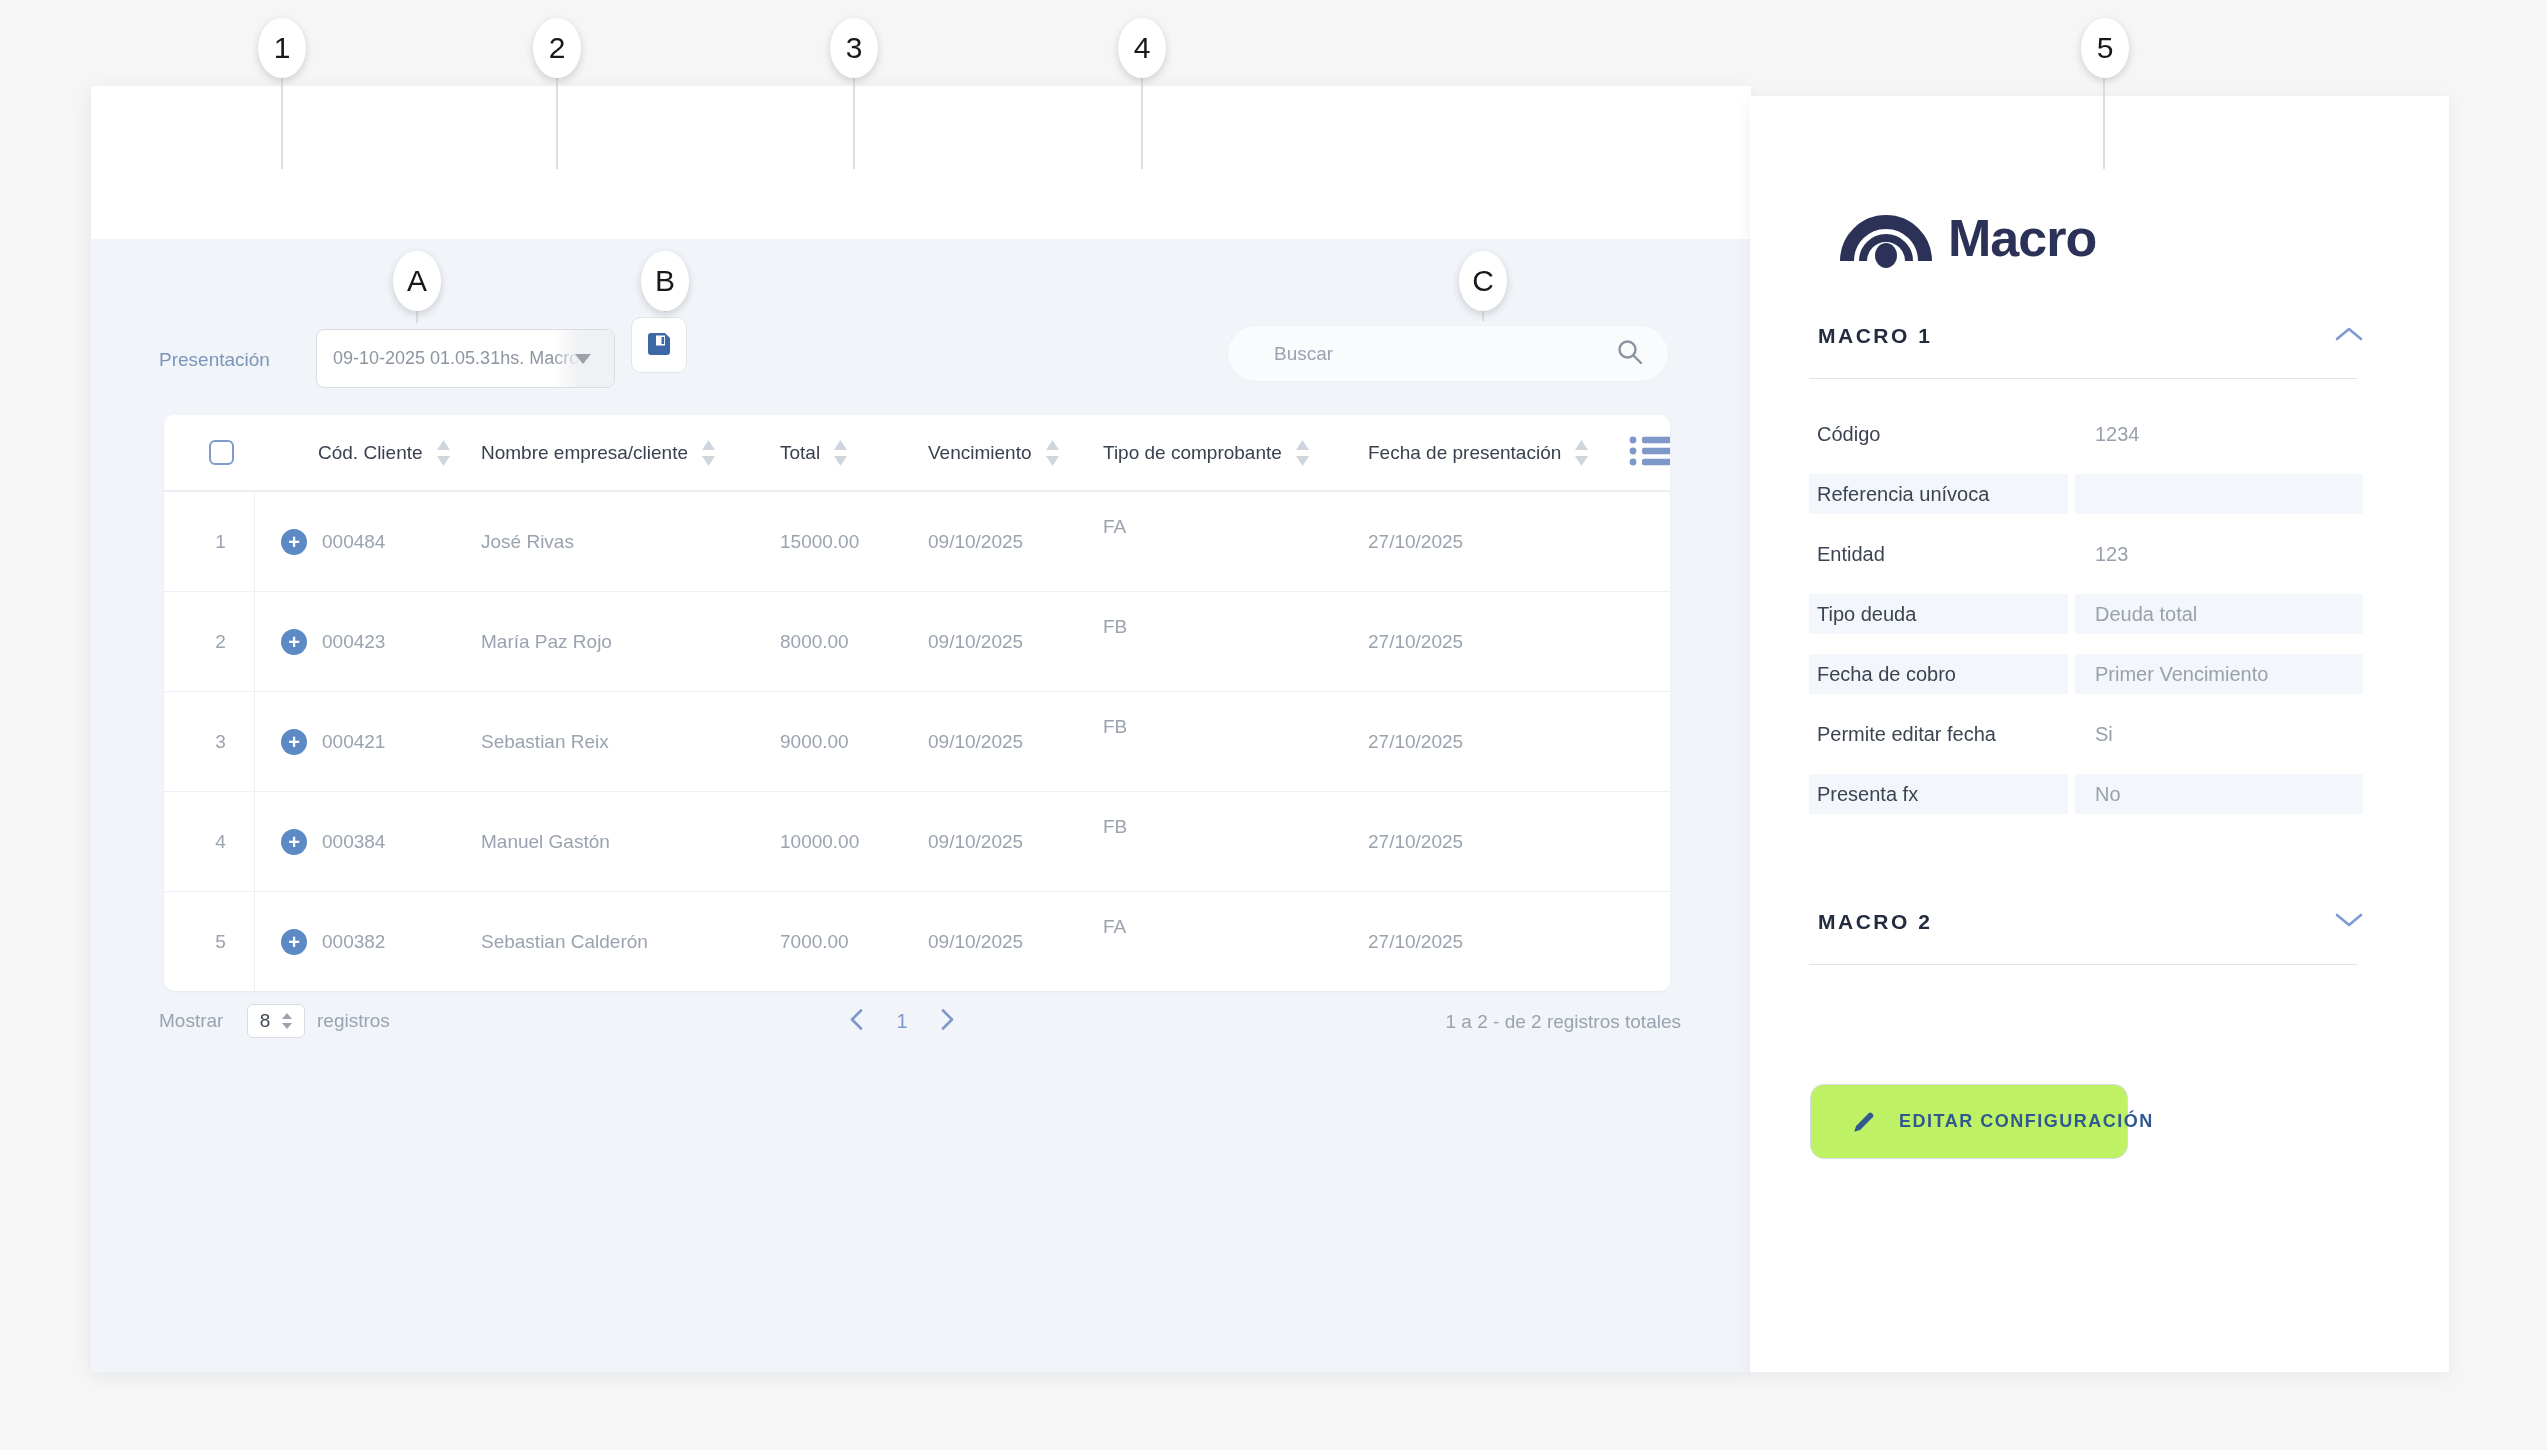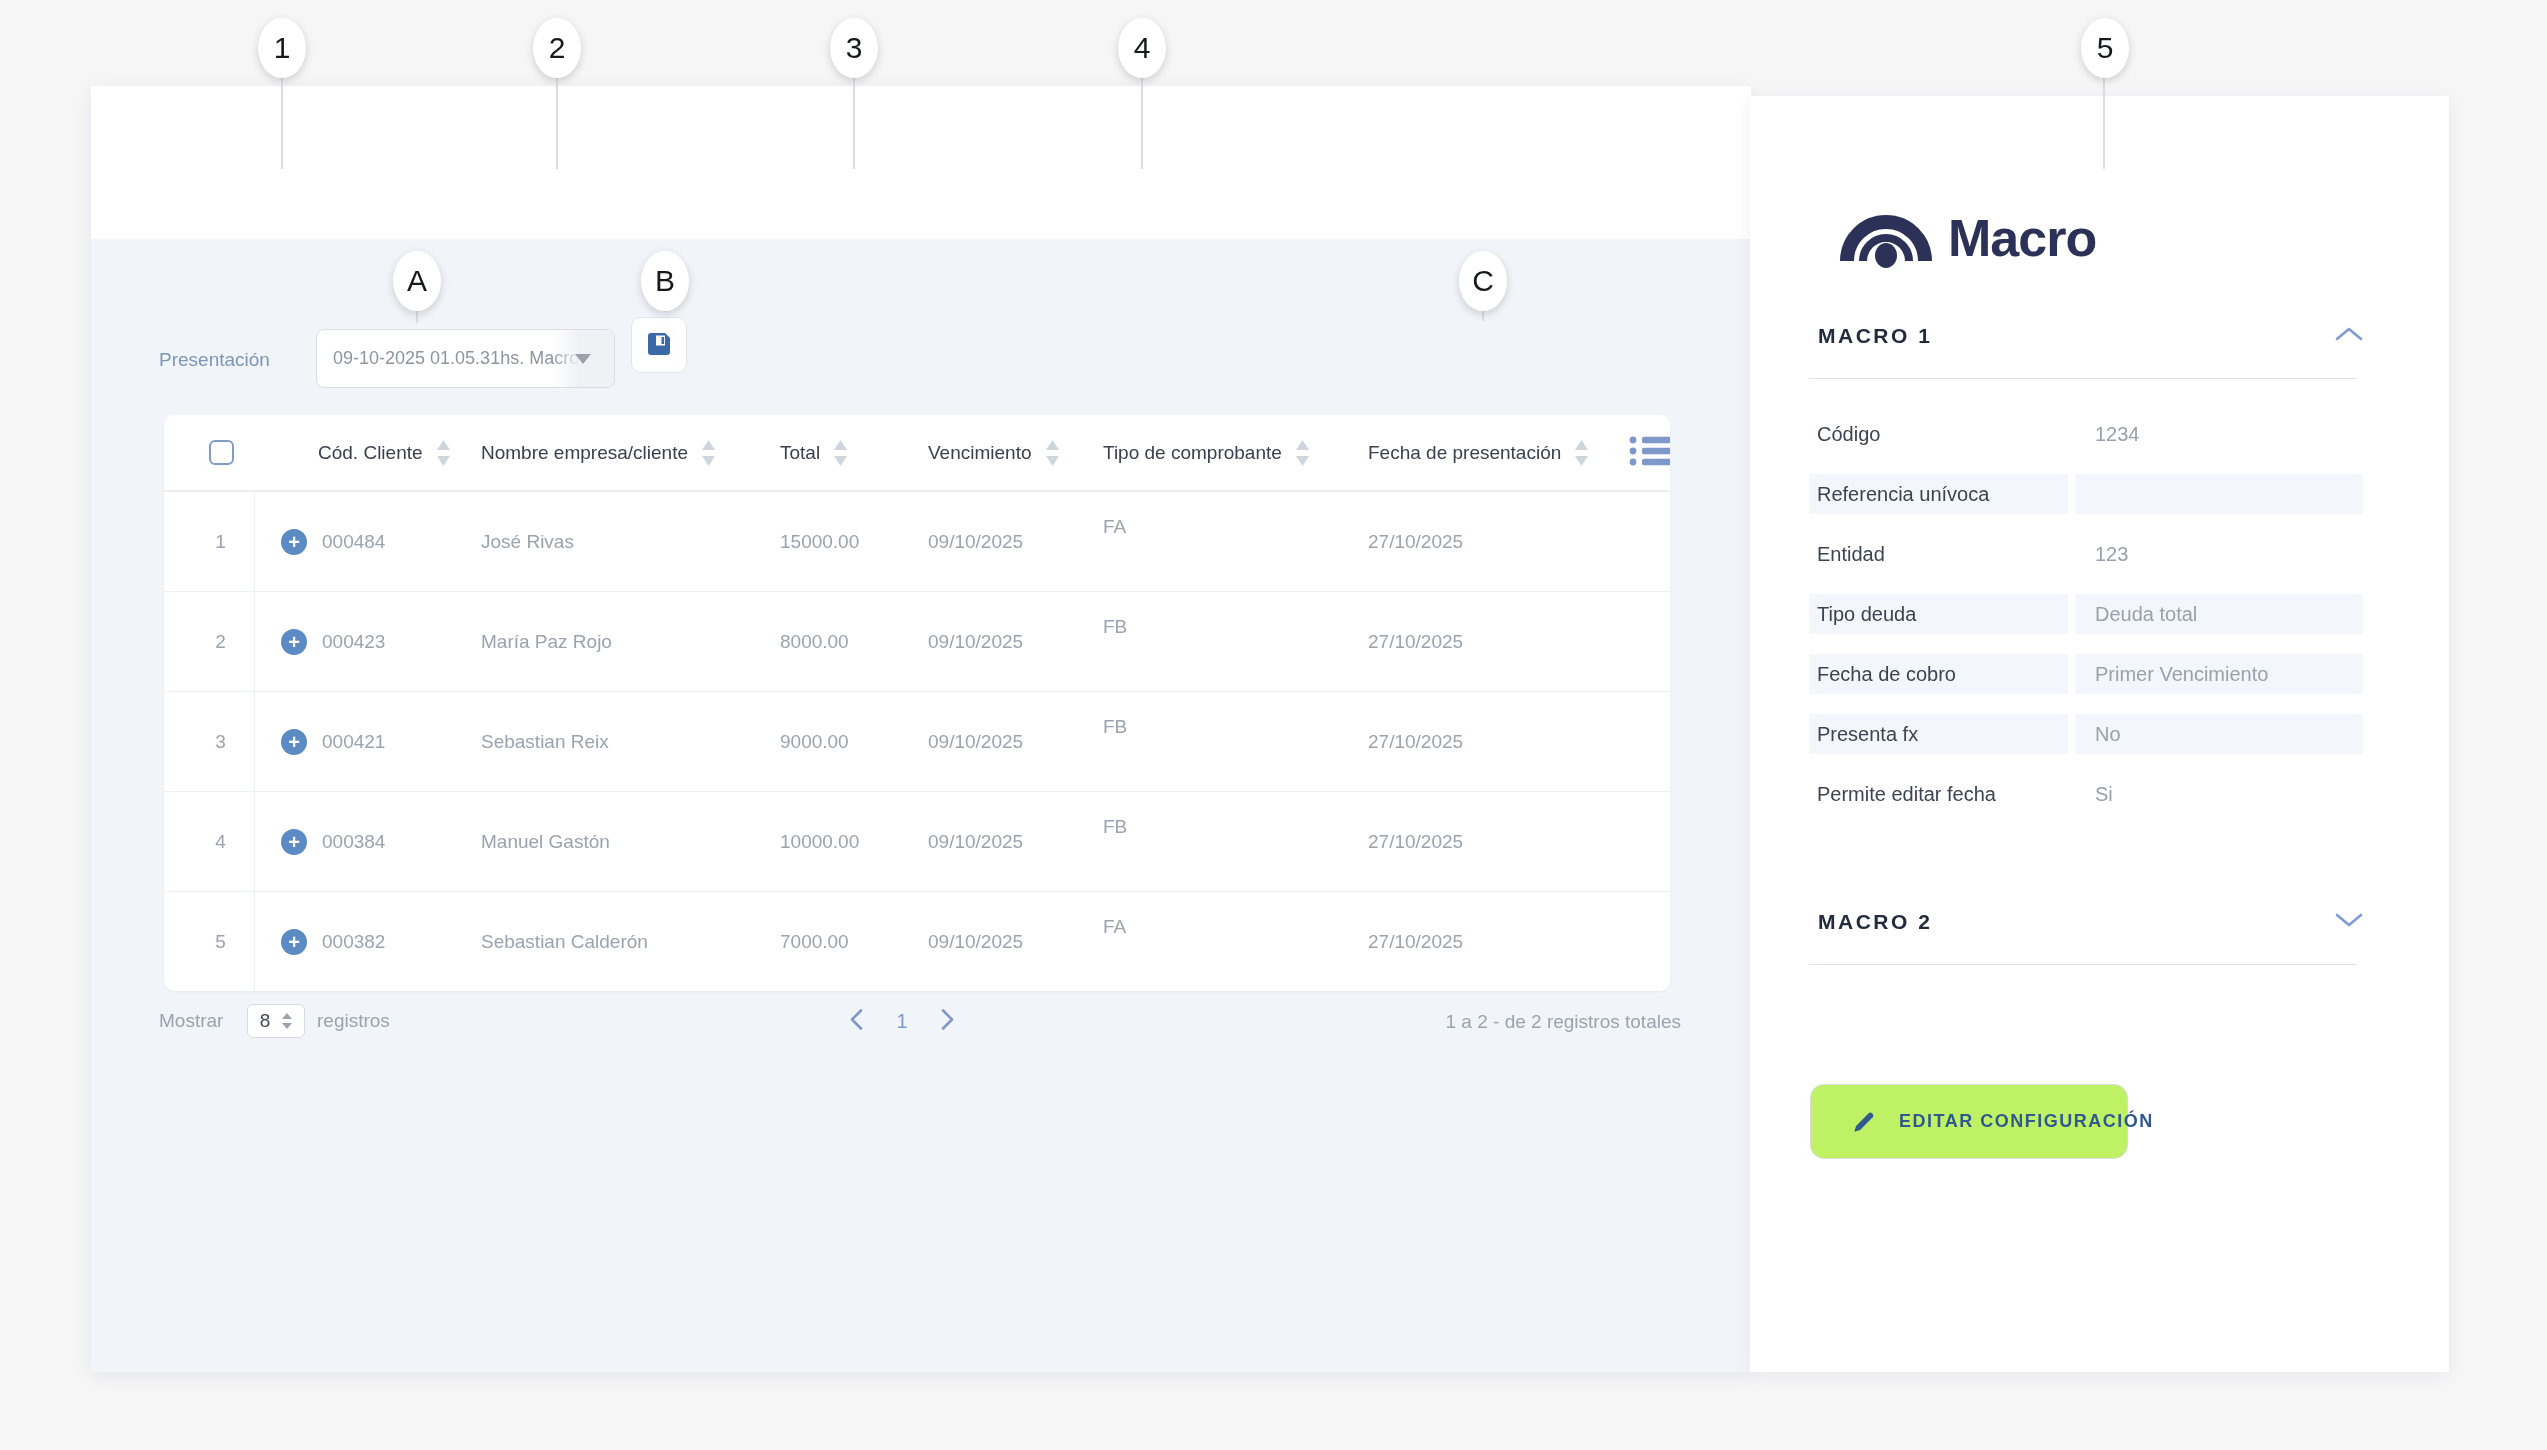--- a/index.html
+++ b/index.html
@@ -184,20 +184,29 @@
       <button class="save-btn">
         <span>
           <svg width="30" height="30" viewBox="0 0 30 30">
             <path d="M4 7 a3 3 0 0 1 3-3 h14 l5 5 v14 a3 3 0 0 1 -3 3 h-16 a3 3 0 0 1 -3-3 z" fill="#3d68a8"></path>
             <rect x="12" y="6.5" width="9" height="10" fill="#ffffff"></rect>
             <rect x="17.5" y="8" width="2.6" height="7" fill="#3d68a8"></rect>
           </svg>
         </span>
       </button>
 
+      <div class="search-pill">
+        <input type="text" placeholder="Buscar" style="">
+        <span>
+          <svg width="28" height="28" viewBox="0 0 28 28" fill="none">
+            <circle cx="11.5" cy="11.5" r="8" stroke="#8a93a0" stroke-width="2.4"></circle>
+            <line x1="17.5" y1="17.5" x2="25" y2="25" stroke="#8a93a0" stroke-width="2.4" stroke-linecap="round"></line>
+          </svg>
+        </span>
+      </div>
 
       <div class="table-card">
 
         <div class="t-grid t-head">
           <div style="text-align:center">
             <div class="chk"></div>
           </div>
           <div class="hcell first-col">
             <span>Cód. Cliente</span>
             <svg width="13" height="26" viewBox="0 0 13 26">
@@ -386,27 +395,27 @@
         <div class="f-value">123</div>
       </div>
       <div class="f-row striped">
         <div class="f-label">Tipo deuda</div>
         <div class="f-value">Deuda total</div>
       </div>
       <div class="f-row striped">
         <div class="f-label">Fecha de cobro</div>
         <div class="f-value">Primer Vencimiento</div>
       </div>
+      <div class="f-row">
+        <div class="f-label">Permite editar fecha</div>
+        <div class="f-value">Si</div>
+      </div>
       <div class="f-row striped">
         <div class="f-label">Presenta fx</div>
         <div class="f-value">No</div>
-      </div>
-      <div class="f-row">
-        <div class="f-label">Permite editar fecha</div>
-        <div class="f-value">Si</div>
       </div>
     </div>
 
     <span class="acc-title" style="top:826px">MACRO 2</span>
     <span class="acc-chevron" style="top:826px">
       <svg width="32" height="18" viewBox="0 0 32 18" fill="none">
           <polyline points="4,4 16,14 28,4" stroke="#7f9bd1" stroke-width="2.6" stroke-linecap="round" stroke-linejoin="round"></polyline>
         </svg>
     </span>
     <div class="p-divider" style="top:868px"></div>

